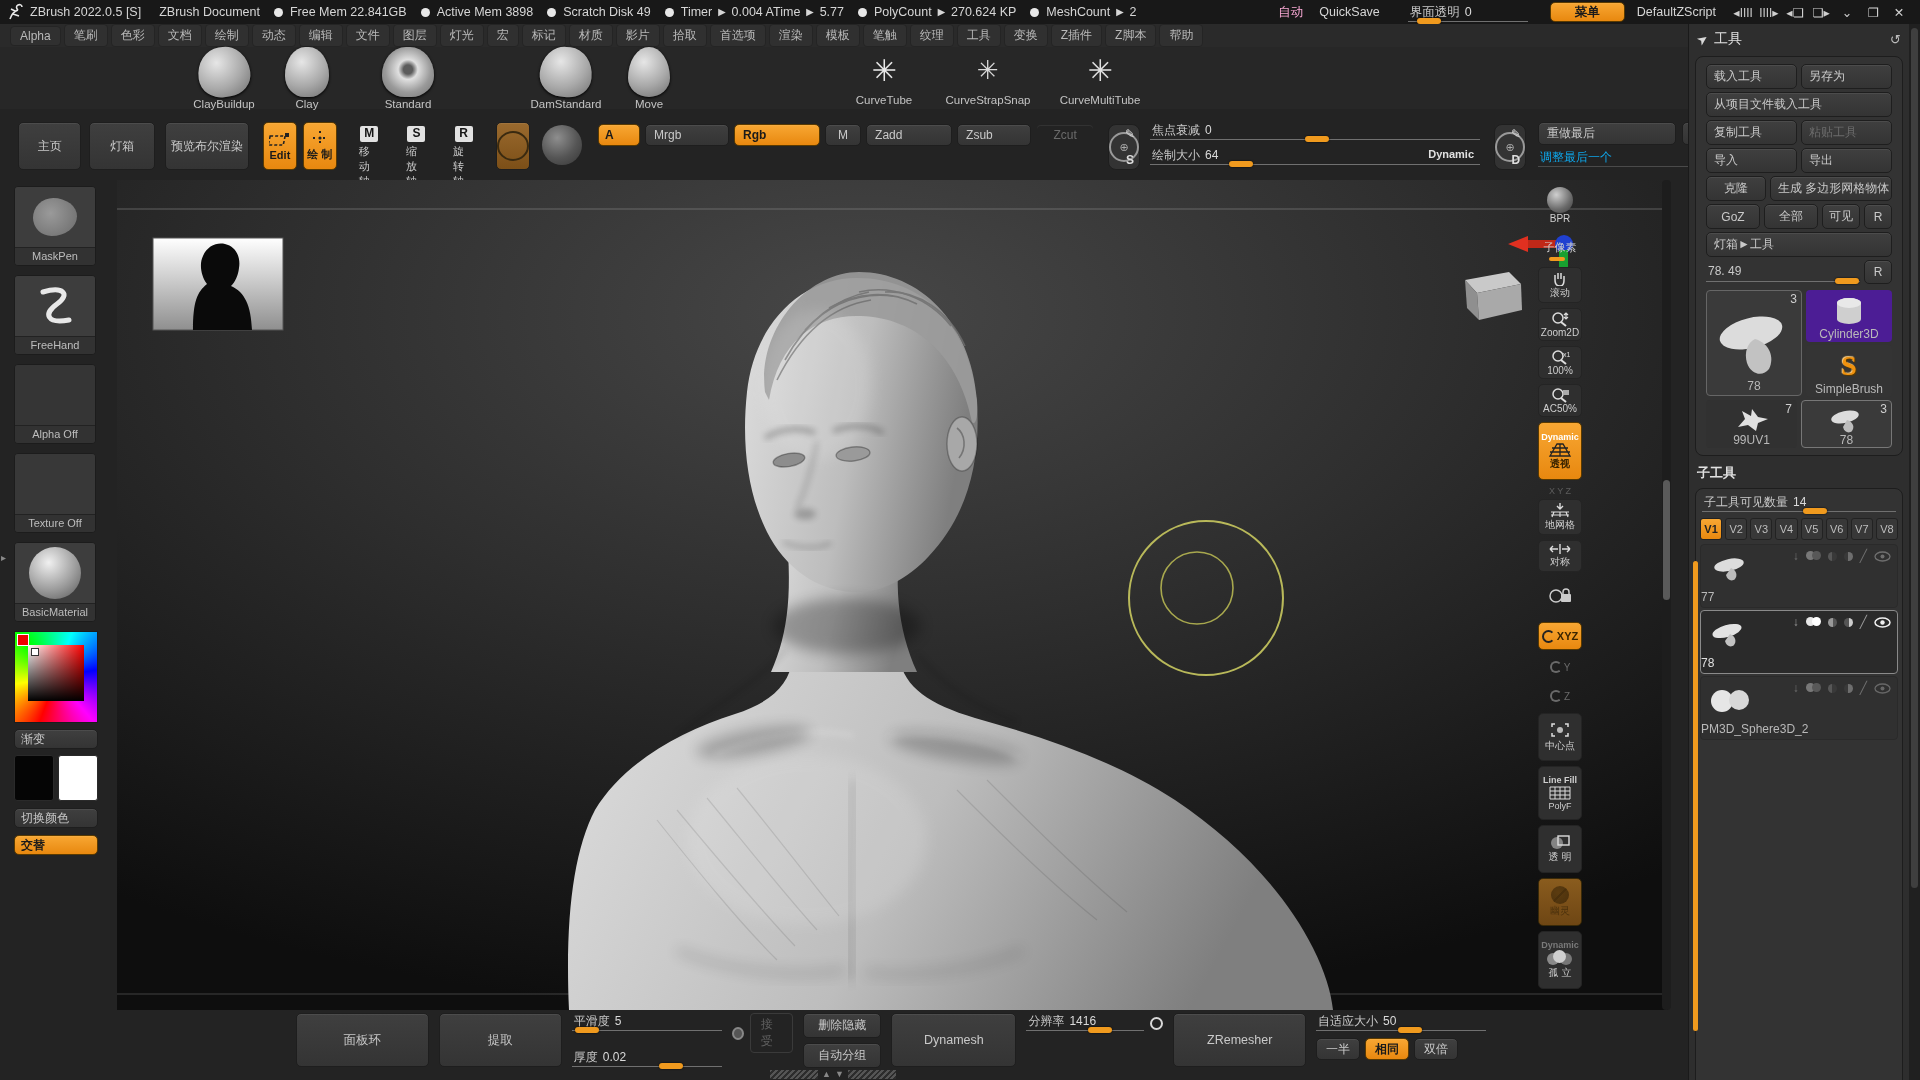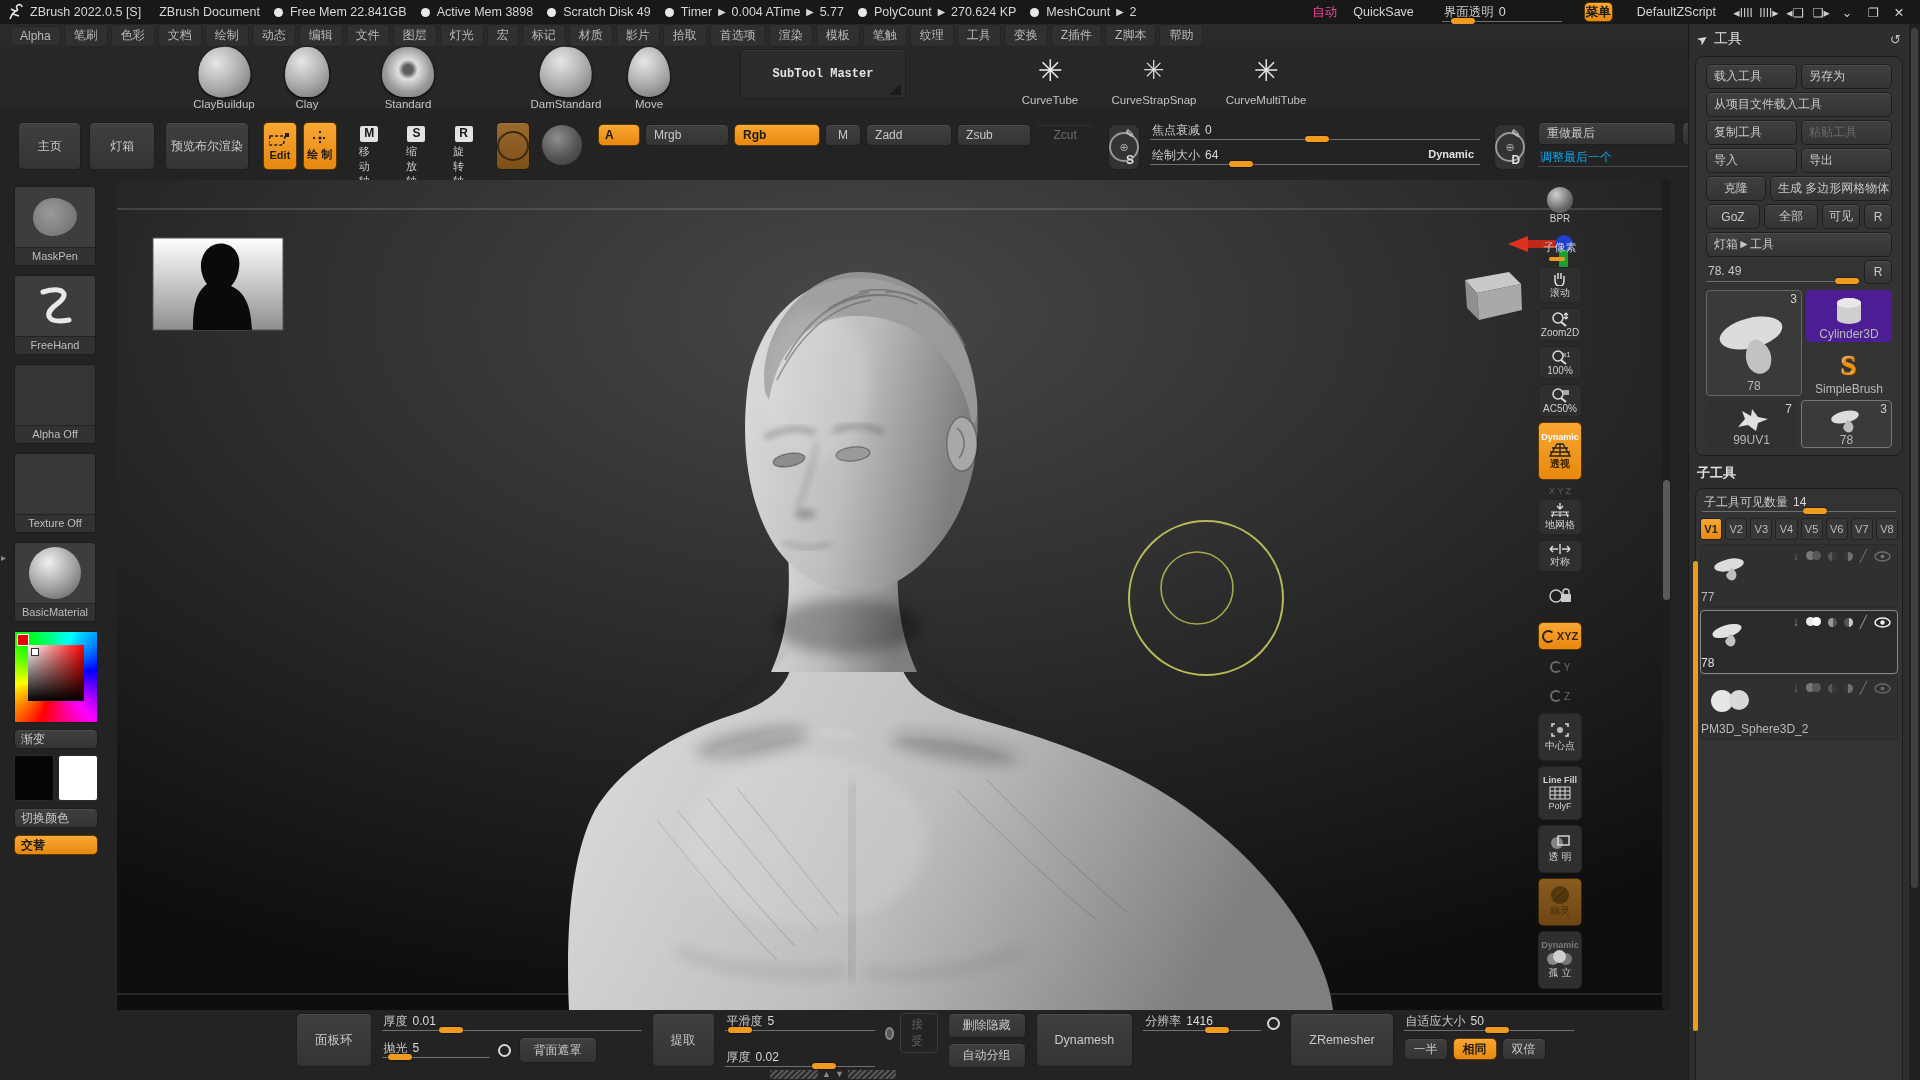--- a/index.html
+++ b/index.html
@@ -82,28 +82,28 @@
     <span>Active Mem 3898</span>
   <span class="tdot"></span>
     <span>Scratch Disk 49</span>
   <span class="tdot"></span>
     <span>Timer ► 0.004  ATime ► 5.77</span>
   <span class="tdot"></span>
     <span>PolyCount ► 270.624 KP</span>
   <span class="tdot"></span>
     <span>MeshCount ► 2</span>
   <span style="flex:1"></span>
-  <span style="color:#ec4899;margin-right:16px">自动</span>
+  <span style="color:#f9a8d4;margin-right:16px">自动</span>
   <span style="margin-right:28px">QuickSave</span>
   <div class="slider" style="width:120px;margin-right:22px;top:2px">
     <span class="lbl"><span>界面透明</span><span class="val">0</span></span>
     <div class="track"></div>
     <div class="handle" style="left:8%"></div>
   </div>
-  <div class="btn orange" style="height:18px;padding:0 1px;margin-right:24px">
+  <div class="btn orange" style="height:18px;padding:0 24px;margin-right:12px">
       <span>菜单</span>
     </div>
   <span style="margin-right:14px">DefaultZScript</span>
   <span class="win-ic">◂ǀǀǀǀ</span>
   <span class="win-ic">ǀǀǀǀ▸</span>
   <span class="win-ic">◂❏</span>
   <span class="win-ic">❏▸</span>
   <span class="win-ic">⌄</span>
   <span class="win-ic">❐</span>
   <span class="win-ic" style="margin-right:8px">✕</span>
@@ -155,24 +155,20 @@
   <div style="width:64px"></div>
   <div class="brush" style="width:104px">
     <div class="bthumb" style="transform:rotate(6deg)"></div>
     <div class="blabel">DamStandard</div>
   </div>
   <div class="brush" style="width:62px">
     <div class="bthumb" style="width:42px;border-radius:50% 50% 50% 50%/62% 62% 38% 38%"></div>
     <div class="blabel">Move</div>
   </div>
   <div style="width:60px"></div>
-  <div class="btn dark" style="width:164px;height:48px;margin-top:2px;font-weight:bold;color:#e4e4e4;font-family:'Liberation Mono','DejaVu Sans Mono',monospace;position:relative;text-align:center;line-height:15px">
-    <span style="white-space:normal;width:110px">SubTool Master</span>
-    <span style="position:absolute;right:4px;bottom:3px;width:0;height:0;border-left:12px solid transparent;border-bottom:12px solid #1b1b1b"></span>
-  </div>
   <div style="width:96px"></div>
   <div class="brush" style="width:96px">
     <div style="height:46px;display:flex;align-items:center">
         <span style="font-size:30px;color:#e8e8e8">✳</span>
       </div>
     <div class="blabel">CurveTube</div>
   </div>
   <div class="brush" style="width:112px">
     <div style="height:46px;display:flex;align-items:center">
         <span style="font-size:26px;color:#d8d8d8">✳</span>
@@ -770,38 +766,20 @@
 </div>
 
 <div class="abs" style="left:1909px;top:24px;width:11px;height:1056px;background:#202020">
   <div style="position:absolute;left:2px;top:4px;width:7px;height:860px;background:#3f3f3f;border-radius:4px"></div>
 </div>
 
 <div id="tray" class="abs">
   <div class="btn tray-btn" style="width:100px">
       <span>面板环</span>
     </div>
-  <div class="col" style="width:260px">
-    <div class="slider" style="width:260px">
-      <span class="lbl"><span>厚度</span><span class="val">0.01</span></span>
-      <div class="track"></div>
-      <div class="handle" style="left:22%"></div>
-    </div>
-    <div class="row" style="margin-top:4px;gap:8px">
-      <div class="slider" style="width:108px">
-        <span class="lbl"><span>抛光</span><span class="val">5</span></span>
-        <div class="track"></div>
-        <div class="handle" style="left:6%"></div>
-      </div>
-      <span class="radio"></span>
-      <div class="btn" style="height:24px;padding:0 14px">
-          <span>背面遮罩</span>
-        </div>
-    </div>
-  </div>
   <div class="btn tray-btn" style="width:90px">
       <span>提取</span>
     </div>
   <div class="col" style="width:150px">
     <div class="slider" style="width:150px">
       <span class="lbl"><span>平滑度</span><span class="val">5</span></span>
       <div class="track"></div>
       <div class="handle" style="left:2%"></div>
     </div>
     <div class="slider" style="width:150px;margin-top:16px">

